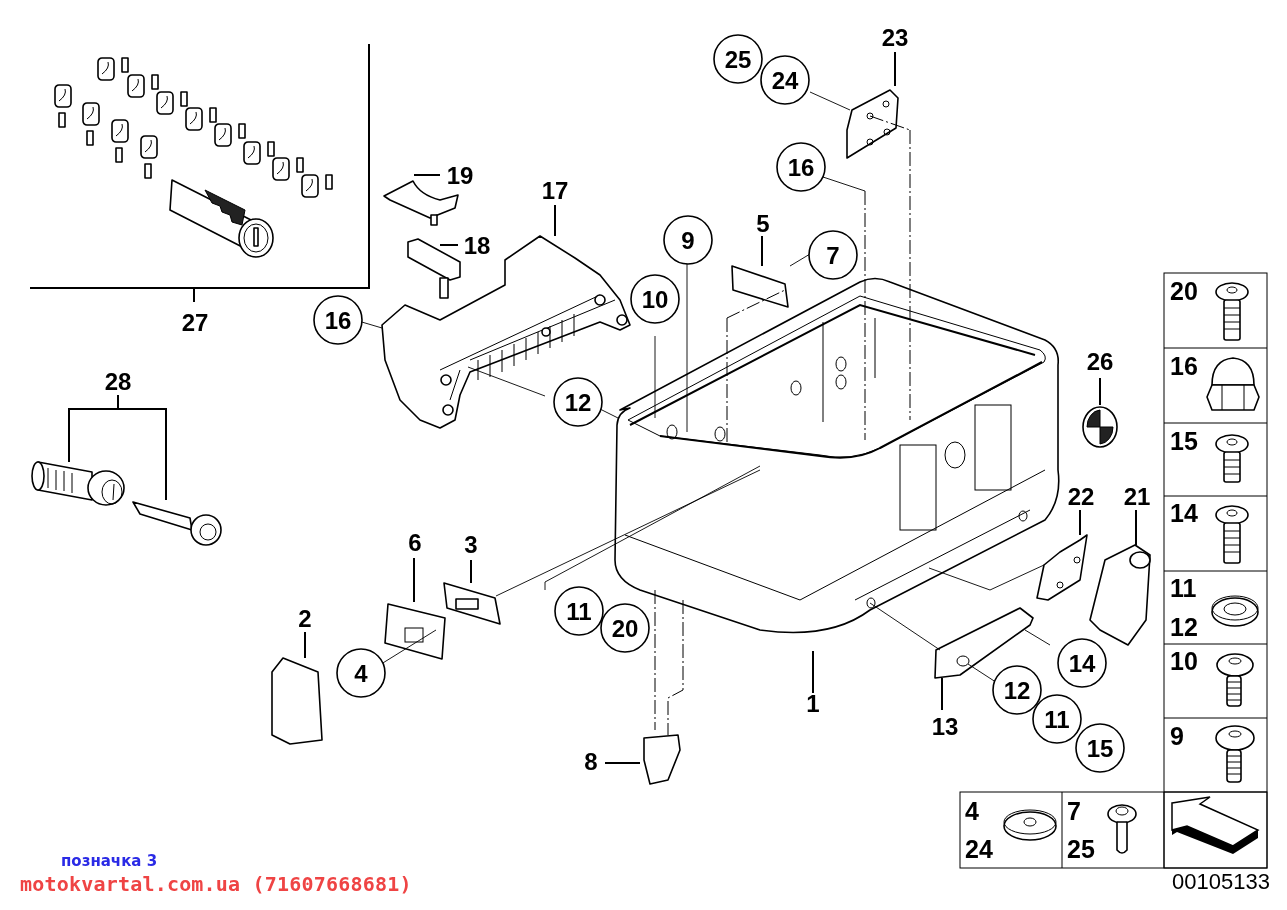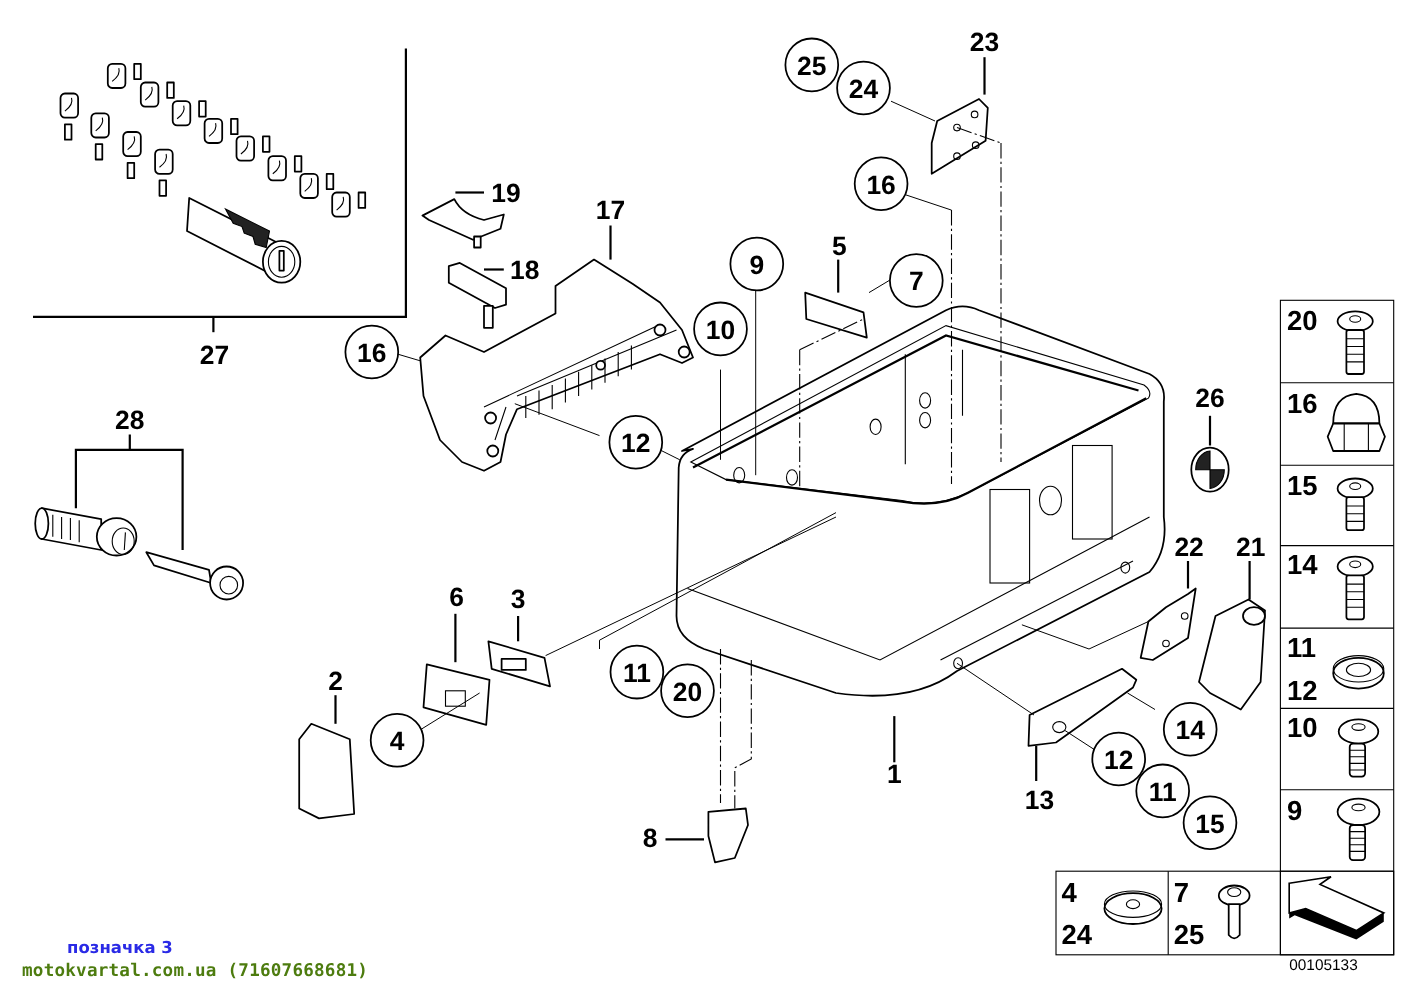--- a/index.html
+++ b/index.html
@@ -1,22 +1,22 @@
 <!DOCTYPE html>
 <html><head>
 <meta charset="utf-8">
 <style>
   html, body { margin:0; padding:0; background:#ffffff; }
   body { width:1287px; height:910px; position:relative; overflow:hidden; font-family:"Liberation Sans", sans-serif; }
   #canvas { position:absolute; left:0; top:0; }
   .callout-text { font-family:"Liberation Sans", sans-serif; font-weight:bold; font-size:24px; fill:#000; }
   .cell-text { font-family:"Liberation Sans", sans-serif; font-weight:bold; font-size:25px; fill:#000; }
   .foot-blue { position:absolute; left:61px; top:852px; font-family:"DejaVu Sans", sans-serif; font-weight:bold; font-size:15px; color:#2a2ae6; }
-  .foot-gray { position:absolute; left:20px; top:872px; font-family:"DejaVu Sans Mono", monospace; font-weight:bold; font-size:16px; color:#4d7c0f; letter-spacing:0.2px; }
-  .diag-id { position:absolute; left:1172px; top:869px; font-family:"Liberation Sans", sans-serif; font-size:14px; color:#000; }
+  .foot-gray { position:absolute; left:20px; top:872px; font-family:"DejaVu Sans Mono", monospace; font-weight:bold; font-size:20px; color:#ef4444; letter-spacing:0.2px; }
+  .diag-id { position:absolute; left:1172px; top:869px; font-family:"Liberation Sans", sans-serif; font-size:22px; color:#000; }
   .part { fill:#fff; stroke:#000; stroke-width:1.6; stroke-linejoin:round; }
   .thin { fill:none; stroke:#000; stroke-width:1; }
   .lead { fill:none; stroke:#000; stroke-width:0.9; }
   .dash { fill:none; stroke:#000; stroke-width:1; stroke-dasharray:14 3 2 3; }
   .bold { fill:none; stroke:#000; stroke-width:2; }
   .dark { fill:#222; stroke:#000; stroke-width:1; }
 </style>
 </head>
 <body>
 

